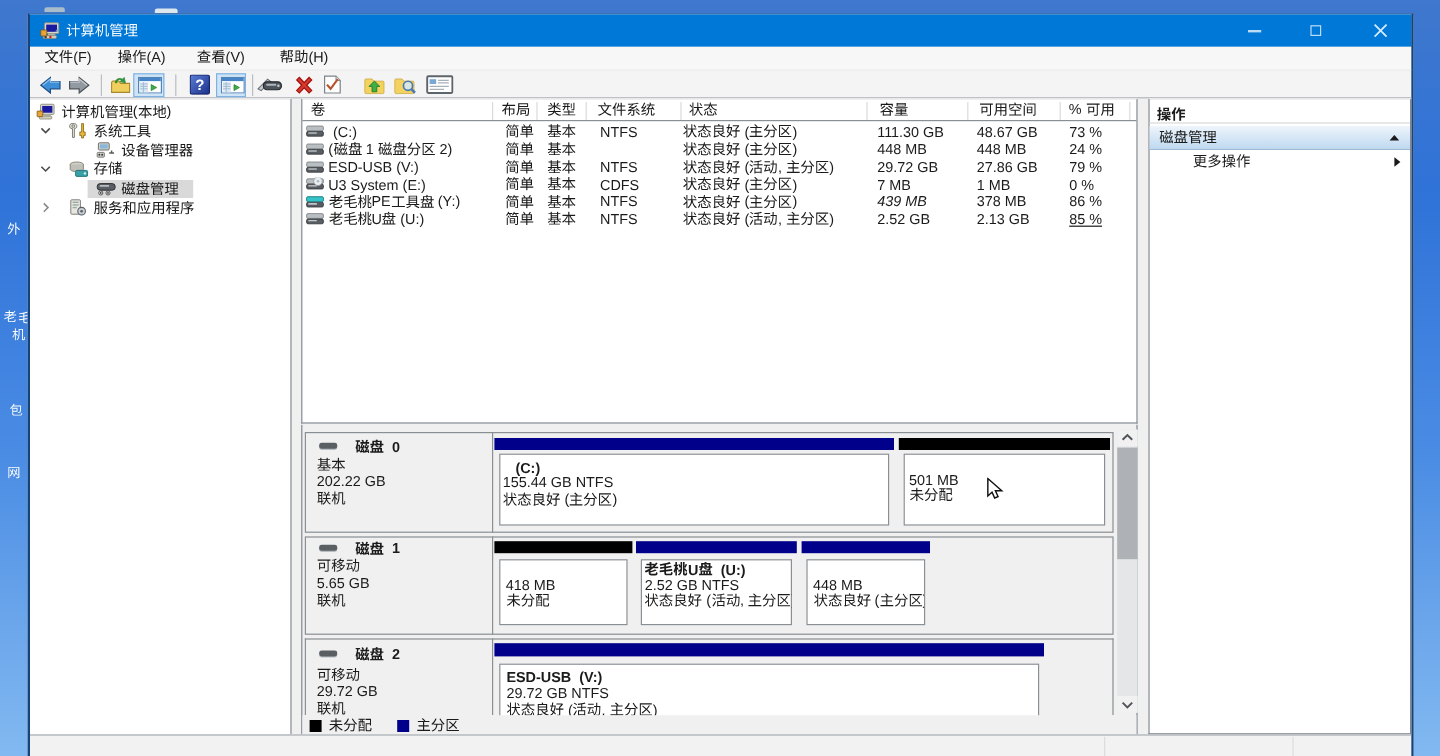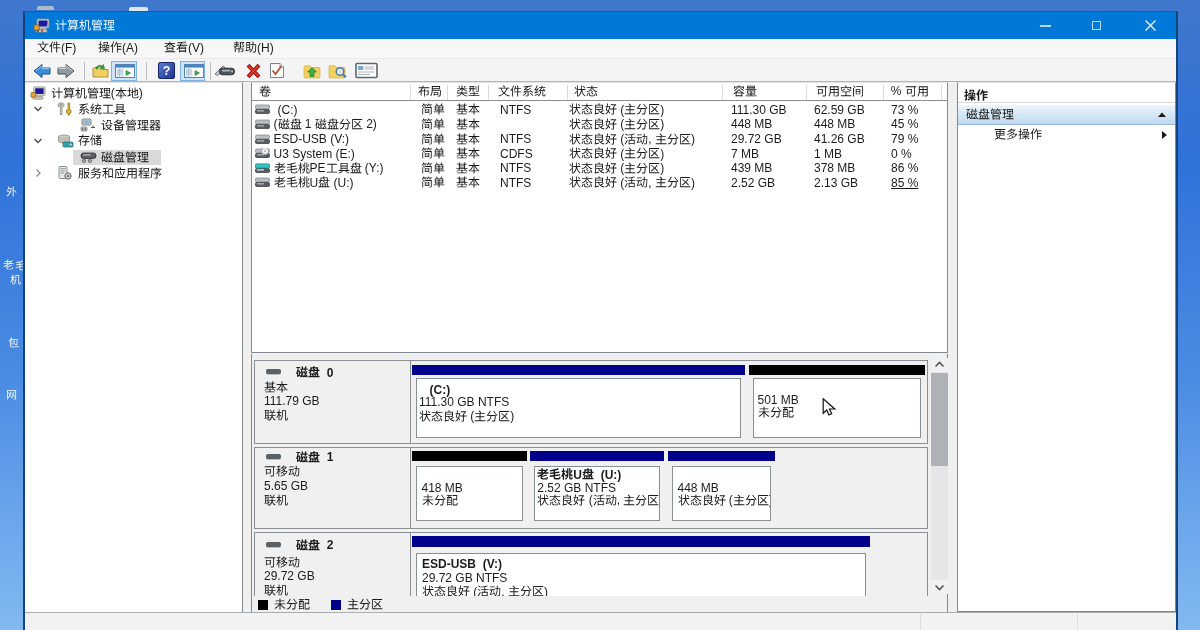--- a/index.html
+++ b/index.html
@@ -351,21 +351,21 @@
       </svg><svg class="k" viewBox="0 0 100 100">
         <use href="#r597D"></use>
       </svg> (<svg class="k" viewBox="0 0 100 100">
         <use href="#r4E3B"></use>
       </svg><svg class="k" viewBox="0 0 100 100">
         <use href="#r5206"></use>
       </svg><svg class="k" viewBox="0 0 100 100">
         <use href="#r533A"></use>
       </svg>)</div>
 <div class="t" style="left:706px;top:90.5px;">111.30 GB</div>
-<div class="t" style="left:789px;top:90.5px;">62.59 GB</div>
+<div class="t" style="left:789px;top:90.5px;">48.67 GB</div>
 <div class="t" style="left:866px;top:90.5px;">73 %</div>
 <svg class="abs" style="left:230px;top:106.9px" width="16" height="11" viewBox="0 0 16 11">
       <rect x="0.5" y="1" width="14" height="4" rx="1.2" fill="#b9bec3" stroke="#7d8287" stroke-width="0.7"></rect>
       <rect x="0.5" y="5.5" width="14" height="4" rx="1.2" fill="#585d62" stroke="#33373b" stroke-width="0.7"></rect>
       <rect x="2" y="6.3" width="7" height="1.1" fill="#c3c8cd"></rect>
     </svg>
 <div class="t" style="left:248.5px;top:105.4px;">(<svg class="k" viewBox="0 0 100 100">
         <use href="#r78C1"></use>
       </svg><svg class="k" viewBox="0 0 100 100">
         <use href="#r76D8"></use>
@@ -398,21 +398,21 @@
         <use href="#r597D"></use>
       </svg> (<svg class="k" viewBox="0 0 100 100">
         <use href="#r4E3B"></use>
       </svg><svg class="k" viewBox="0 0 100 100">
         <use href="#r5206"></use>
       </svg><svg class="k" viewBox="0 0 100 100">
         <use href="#r533A"></use>
       </svg>)</div>
 <div class="t" style="left:706px;top:105.4px;">448 MB</div>
 <div class="t" style="left:789px;top:105.4px;">448 MB</div>
-<div class="t" style="left:866px;top:105.4px;">45 %</div>
+<div class="t" style="left:866px;top:105.4px;">24 %</div>
 <svg class="abs" style="left:230px;top:121.5px" width="16" height="11" viewBox="0 0 16 11">
       <rect x="0.5" y="1" width="14" height="4" rx="1.2" fill="#b9bec3" stroke="#7d8287" stroke-width="0.7"></rect>
       <rect x="0.5" y="5.5" width="14" height="4" rx="1.2" fill="#585d62" stroke="#33373b" stroke-width="0.7"></rect>
       <rect x="2" y="6.3" width="7" height="1.1" fill="#c3c8cd"></rect>
     </svg>
 <div class="t" style="left:248.5px;top:120px;">ESD-USB (V:)</div>
 <div class="t" style="left:396px;top:120px;"><svg class="k" viewBox="0 0 100 100">
         <use href="#r7B80"></use>
       </svg><svg class="k" viewBox="0 0 100 100">
         <use href="#r5355"></use>
@@ -436,21 +436,21 @@
       </svg><svg class="k" viewBox="0 0 100 100">
         <use href="#r52A8"></use>
       </svg>, <svg class="k" viewBox="0 0 100 100">
         <use href="#r4E3B"></use>
       </svg><svg class="k" viewBox="0 0 100 100">
         <use href="#r5206"></use>
       </svg><svg class="k" viewBox="0 0 100 100">
         <use href="#r533A"></use>
       </svg>)</div>
 <div class="t" style="left:706px;top:120px;">29.72 GB</div>
-<div class="t" style="left:789px;top:120px;">41.26 GB</div>
+<div class="t" style="left:789px;top:120px;">27.86 GB</div>
 <div class="t" style="left:866px;top:120px;">79 %</div>
 <svg class="abs" style="left:230px;top:136px" width="16" height="11" viewBox="0 0 16 11">
       <rect x="0.5" y="1" width="14" height="4" rx="1.2" fill="#b9bec3" stroke="#7d8287" stroke-width="0.7"></rect>
       <rect x="0.5" y="5.5" width="14" height="4" rx="1.2" fill="#585d62" stroke="#33373b" stroke-width="0.7"></rect>
       <rect x="2" y="6.3" width="7" height="1.1" fill="#c3c8cd"></rect>
       <circle cx="10" cy="3" r="3.6" fill="#e8eef2" stroke="#9aa0a6" stroke-width="0.8"></circle>
       <circle cx="10" cy="3" r="1.1" fill="#b0b8c0"></circle>
     </svg>
 <div class="t" style="left:248.5px;top:134.5px;">U3 System (E:)</div>
 <div class="t" style="left:396px;top:134.5px;"><svg class="k" viewBox="0 0 100 100">
@@ -521,21 +521,21 @@
         <use href="#r826F"></use>
       </svg><svg class="k" viewBox="0 0 100 100">
         <use href="#r597D"></use>
       </svg> (<svg class="k" viewBox="0 0 100 100">
         <use href="#r4E3B"></use>
       </svg><svg class="k" viewBox="0 0 100 100">
         <use href="#r5206"></use>
       </svg><svg class="k" viewBox="0 0 100 100">
         <use href="#r533A"></use>
       </svg>)</div>
-<div class="t" style="left:706px;top:149px;">439 MB</div>
+<div class="t" style="left:706px;top:149px;font-style:italic;">439 MB</div>
 <div class="t" style="left:789px;top:149px;">378 MB</div>
 <div class="t" style="left:866px;top:149px;">86 %</div>
 <svg class="abs" style="left:230px;top:165.1px" width="16" height="11" viewBox="0 0 16 11">
       <rect x="0.5" y="1" width="14" height="4" rx="1.2" fill="#b9bec3" stroke="#7d8287" stroke-width="0.7"></rect>
       <rect x="0.5" y="5.5" width="14" height="4" rx="1.2" fill="#585d62" stroke="#33373b" stroke-width="0.7"></rect>
       <rect x="2" y="6.3" width="7" height="1.1" fill="#c3c8cd"></rect>
     </svg>
 <div class="t" style="left:248.5px;top:163.6px;"><svg class="k" viewBox="0 0 100 100">
         <use href="#r8001"></use>
       </svg><svg class="k" viewBox="0 0 100 100">
@@ -585,30 +585,30 @@
 <div class="t" style="left:271px;top:353.5px;font-weight:bold;"><svg class="k" viewBox="0 0 100 100">
         <use href="#b78C1"></use>
       </svg><svg class="k" viewBox="0 0 100 100">
         <use href="#b76D8"></use>
       </svg>  0</div>
 <div class="t" style="left:239px;top:368px;"><svg class="k" viewBox="0 0 100 100">
         <use href="#r57FA"></use>
       </svg><svg class="k" viewBox="0 0 100 100">
         <use href="#r672C"></use>
       </svg></div>
-<div class="t" style="left:239px;top:382px;">111.79 GB</div>
+<div class="t" style="left:239px;top:382px;">202.22 GB</div>
 <div class="t" style="left:239px;top:396px;"><svg class="k" viewBox="0 0 100 100">
         <use href="#r8054"></use>
       </svg><svg class="k" viewBox="0 0 100 100">
         <use href="#r673A"></use>
       </svg></div>
 <div class="abs" style="left:387px;top:352.5px;width:332.5px;height:10px;background:#00008b"></div>
 <div class="abs" style="left:391px;top:365.5px;width:324.5px;height:60px;background:#fff;border:1px solid #8a8f94;overflow:hidden"></div>
 <div class="t" style="left:404.5px;top:370.5px;font-weight:bold;">(C:)</div>
-<div class="t" style="left:394px;top:383px;">111.30 GB NTFS</div>
+<div class="t" style="left:394px;top:383px;">155.44 GB NTFS</div>
 <div class="t" style="left:394px;top:397px;"><svg class="k" viewBox="0 0 100 100">
         <use href="#r72B6"></use>
       </svg><svg class="k" viewBox="0 0 100 100">
         <use href="#r6001"></use>
       </svg><svg class="k" viewBox="0 0 100 100">
         <use href="#r826F"></use>
       </svg><svg class="k" viewBox="0 0 100 100">
         <use href="#r597D"></use>
       </svg> (<svg class="k" viewBox="0 0 100 100">
         <use href="#r4E3B"></use>

